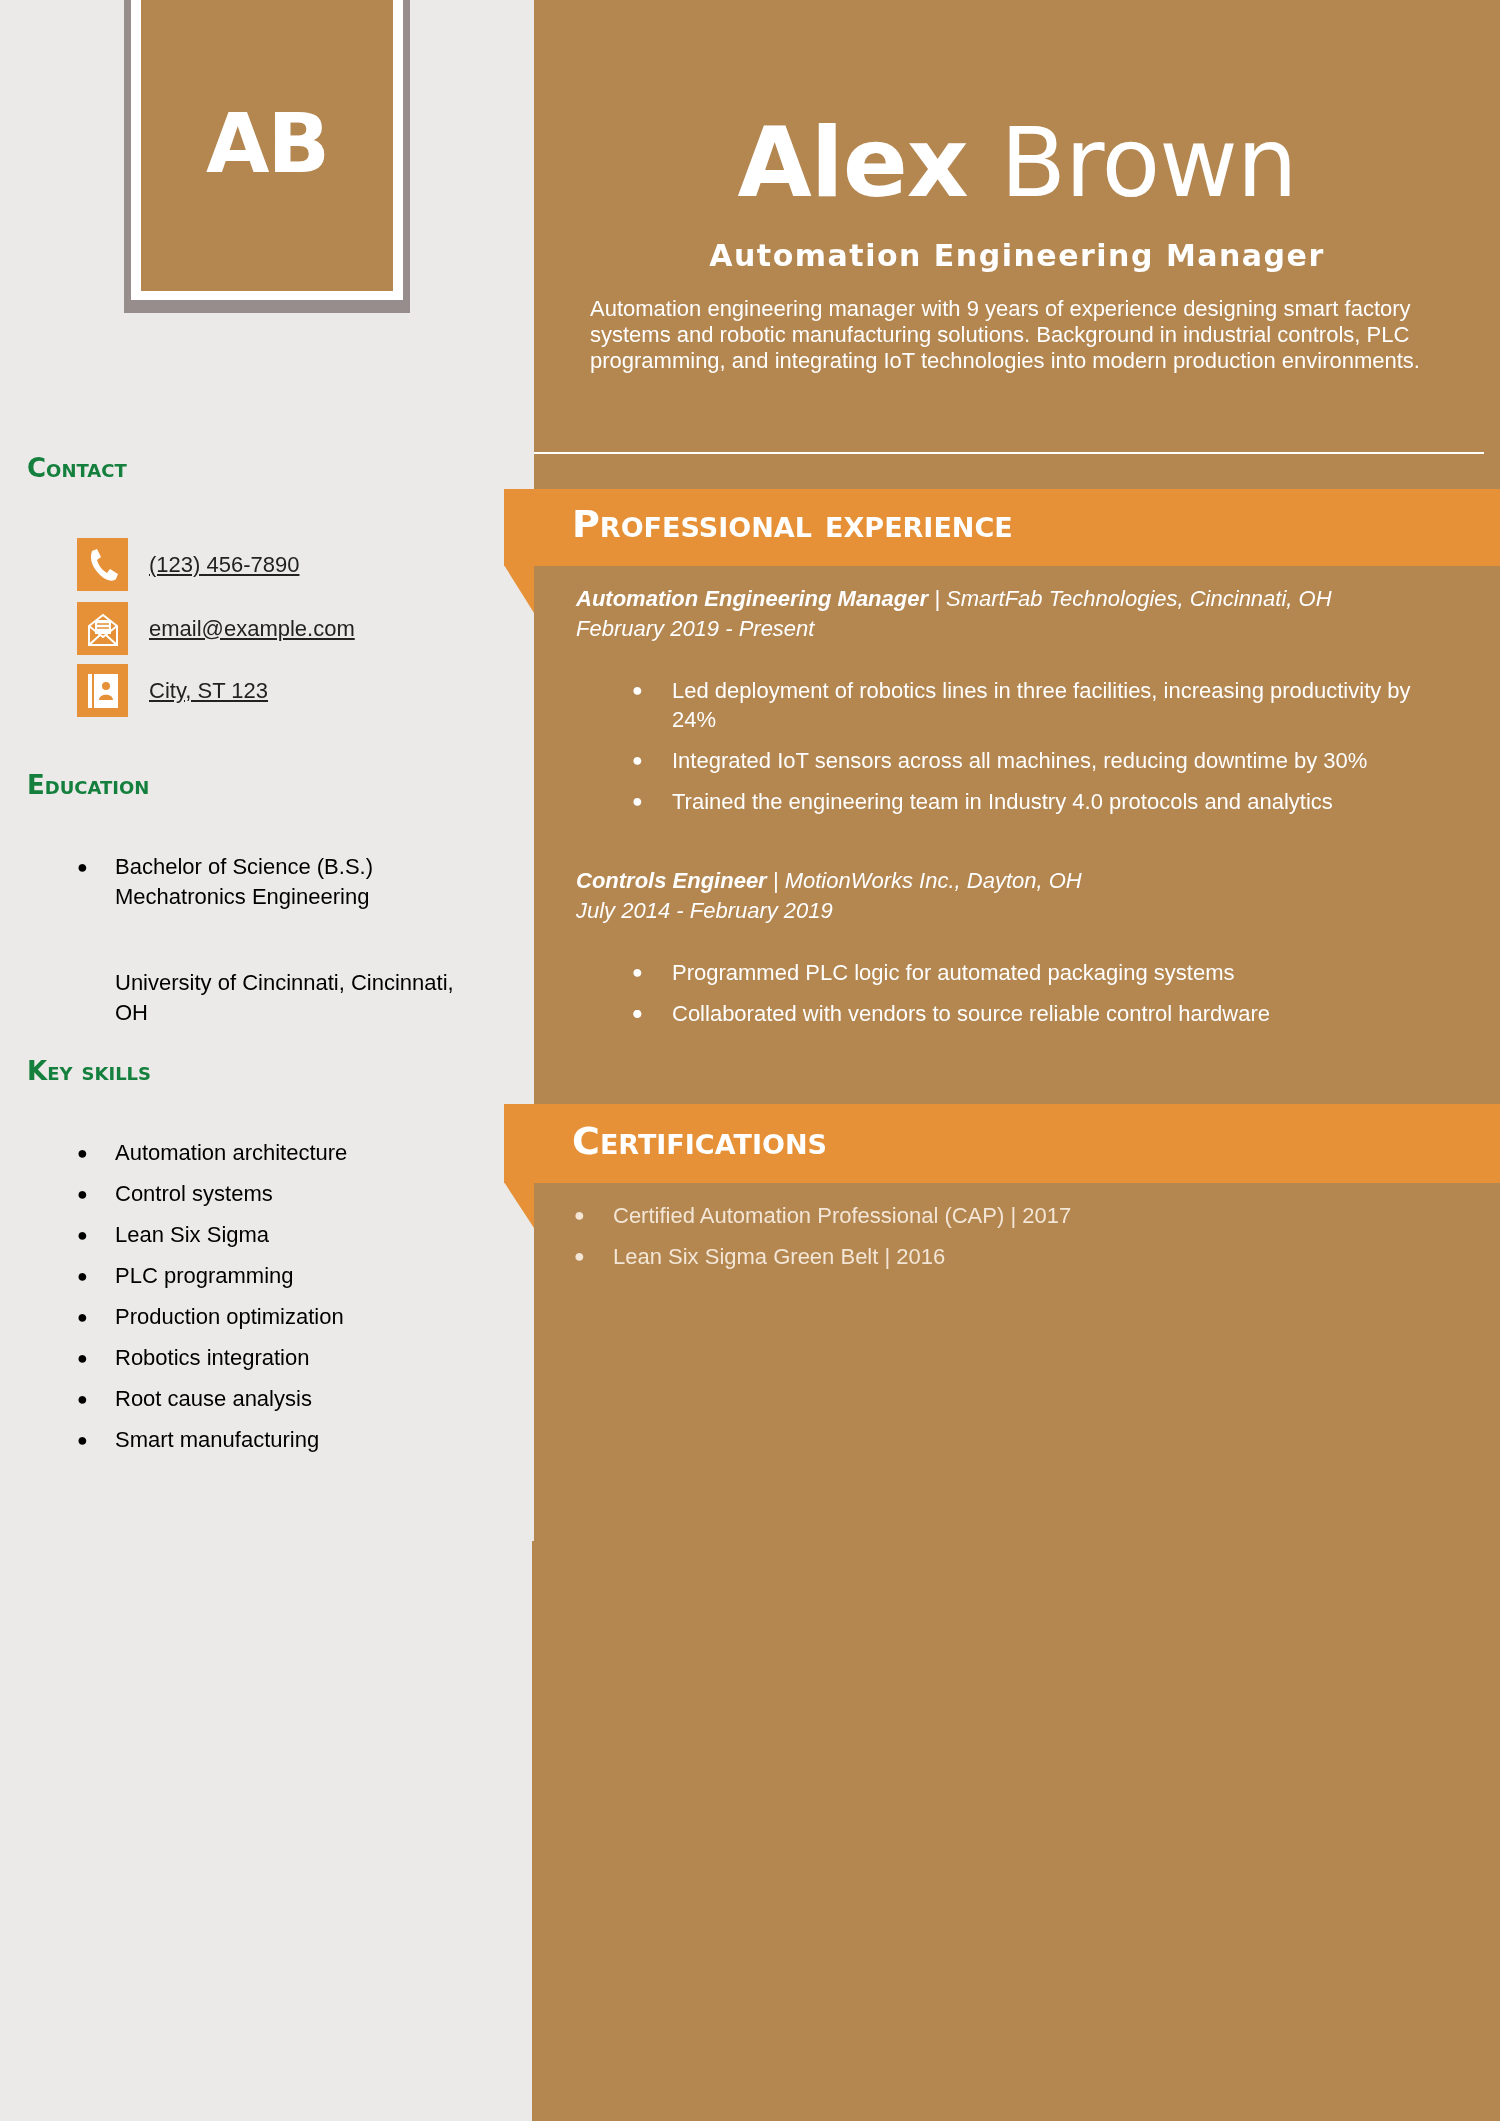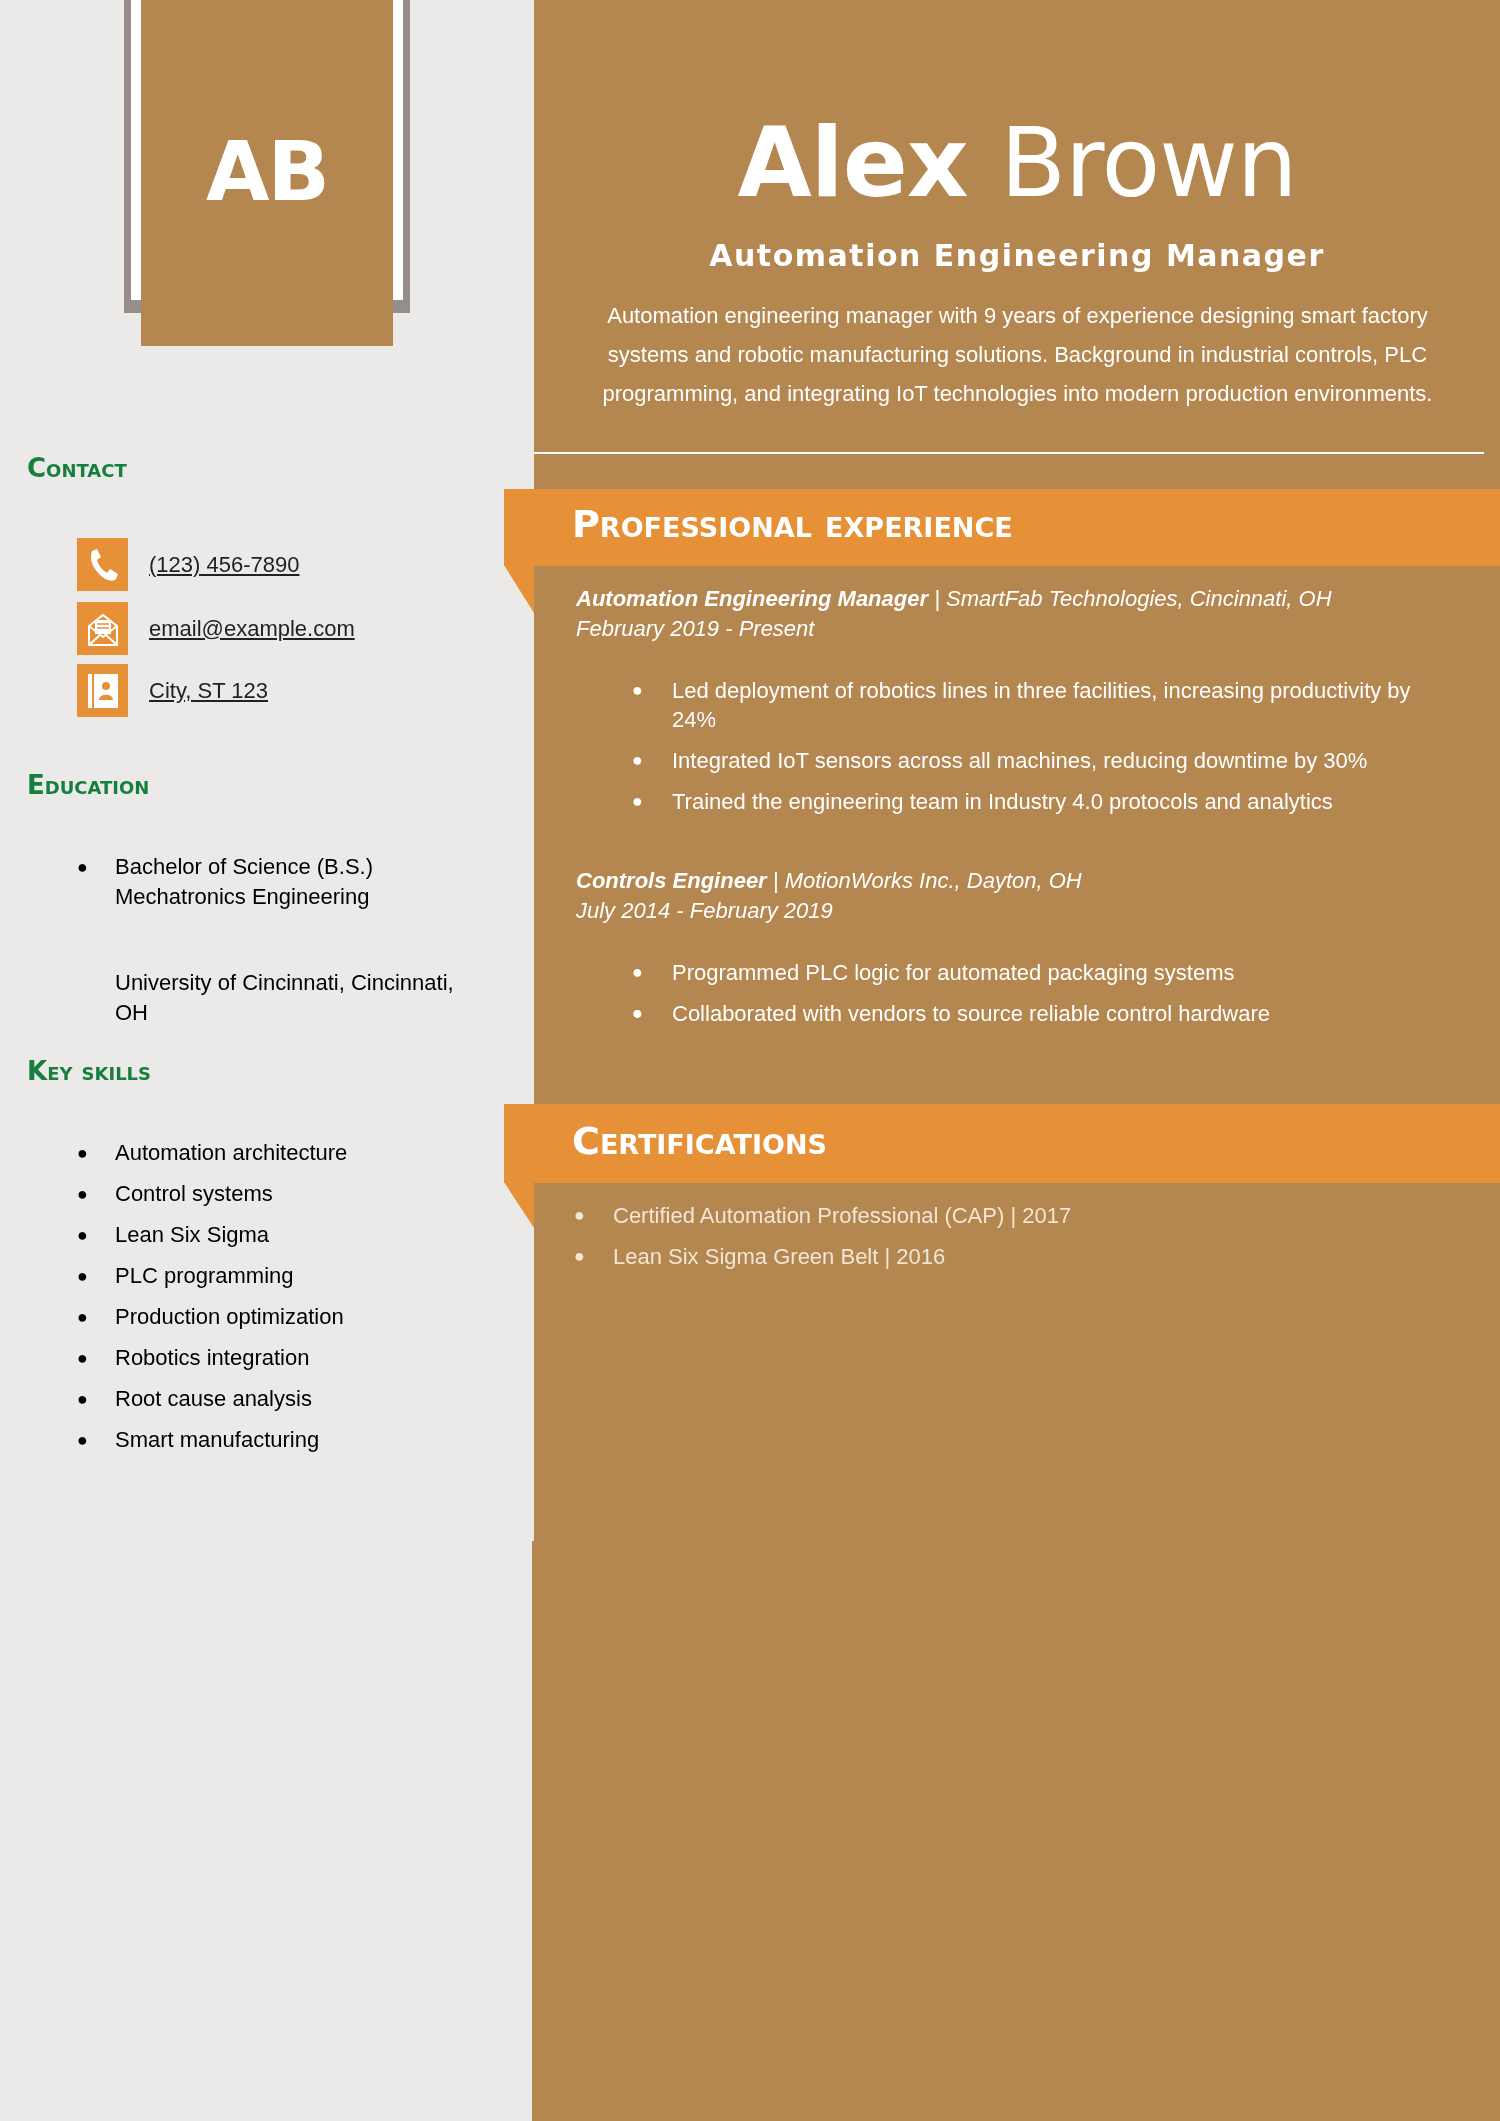--- a/index.html
+++ b/index.html
@@ -8,21 +8,21 @@
     background: #EBEAE9;
     font-family: "Liberation Sans", sans-serif;
   }
   .left-col { position: absolute; left: 0; top: 0; width: 534px; height: 2121px; background: #EBEAE9; }
   .right-top { position: absolute; left: 534px; top: 0; width: 966px; height: 1541px; background: #B48650; }
   .right-bottom { position: absolute; left: 532px; top: 1541px; width: 968px; height: 580px; background: #B48650; }
 
   
   .mono-outer { position: absolute; left: 124px; top: 0; width: 286px; height: 313px; background: #978D8D; }
   .mono-white { position: absolute; left: 131px; top: 0; width: 272px; height: 300px; background: #FFFFFF; }
-  .mono-inner { position: absolute; left: 141px; top: 0; width: 252px; height: 346px; background: #B48650;
+  .mono-inner { position: absolute; left: 141px; top: 0; width: 252px; height: 291px; background: #B48650;
     display: flex; align-items: center; justify-content: center; }
   .mono-text { color: #fff; font-family: "DejaVu Sans", sans-serif; font-weight: bold; font-size: 82px; letter-spacing: -2px; margin-top: -4px; }
 
   
   .l-heading { position: absolute; left: 27px; color: #15803d; font-family: "DejaVu Sans", sans-serif;
     font-weight: bold; font-size: 26px; font-variant: small-caps; letter-spacing: 0px; margin: 0; }
 
   .contact-row { position: absolute; left: 77px; height: 53px; display: flex; align-items: center; }
   .icon-box { width: 51px; height: 53px; background: #E69137; display: flex; align-items: center; justify-content: center; }
   .contact-text { margin-left: 72px; font-size: 22px; color: #222; position: absolute; left: 0; white-space: nowrap; text-decoration: underline; }
@@ -32,22 +32,22 @@
   .l-list li { position: relative; padding-left: 115px; font-size: 22px; color: #000; line-height: 30px; }
   .l-list li .bullet { position: absolute; left: 77px; top: 0; font-size: 18px; }
 
   
   .name { position: absolute; left: 534px; width: 966px; top: 108px; text-align: center; color: #fff;
     font-family: "DejaVu Sans", sans-serif; font-size: 96px; line-height: 110px; letter-spacing: -1px; margin: 0; }
   .name .first { font-weight: bold; }
   .name .last { font-weight: normal; font-family: "DejaVu Sans", sans-serif; }
   .job-title { position: absolute; left: 534px; width: 966px; top: 238px; text-align: center; color: #fff;
     font-family: "DejaVu Sans", sans-serif; font-weight: bold; font-size: 30px; letter-spacing: 1.5px; margin: 0; }
-  .summary { position: absolute; left: 590px; width: 855px; top: 296px; text-align: center; color: #fff;
-    font-size: 22px; line-height: 39px; margin: 0; }
+  .summary { position: absolute; left: 590px; width: 855px; top: 296px; color: #fff;
+    font-size: 22px; line-height: 26px; margin: 0; }
   .divider { position: absolute; left: 534px; top: 452px; width: 950px; height: 2px; background: #fff; }
 
   .ribbon { position: absolute; left: 504px; width: 996px; background: #E69137; }
   .ribbon-title { position: absolute; left: 572px; color: #fff; font-family: "DejaVu Sans", sans-serif;
     font-weight: bold; font-size: 38px; font-variant: small-caps; margin: 0; white-space: nowrap; }
 
   .job { position: absolute; left: 576px; color: #fff; font-size: 22px; line-height: 30px; font-style: italic; }
   .job .role { font-weight: bold; }
   .r-list { position: absolute; left: 0; width: 1500px; margin: 0; padding: 0; list-style: none; }
   .r-list li { position: relative; padding-left: 672px; padding-right: 40px; color: #fff; font-size: 22px; line-height: 29px; }

